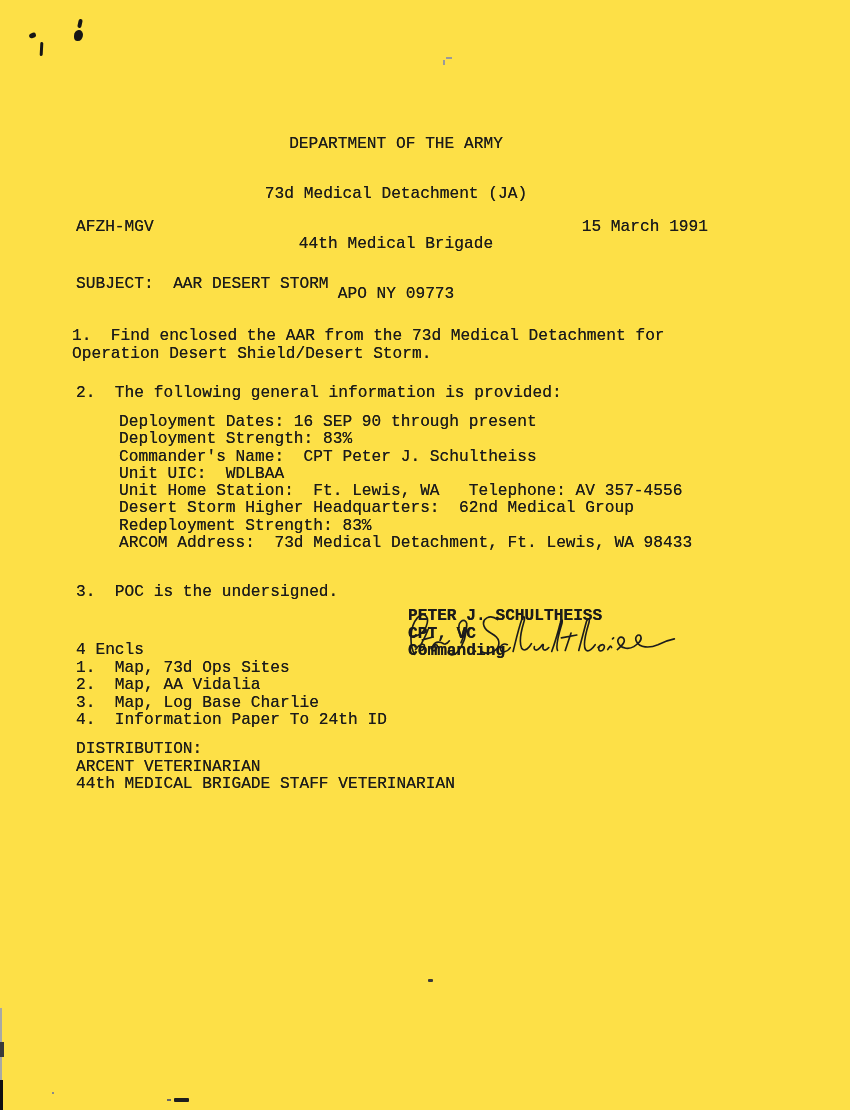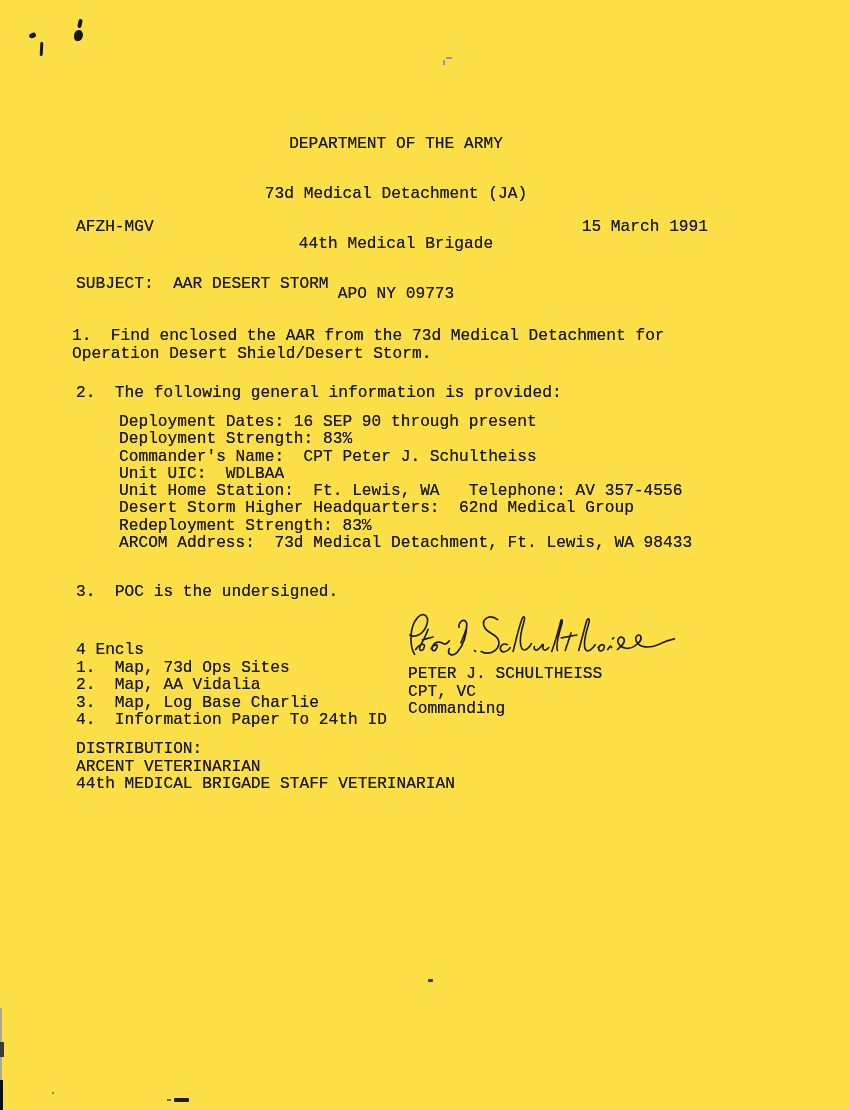--- a/index.html
+++ b/index.html
@@ -12,21 +12,21 @@
   .header{top:103px;left:76px;width:640px;text-align:center;line-height:16.6px;}
   .refrow{top:200px;left:76px;width:632px;display:flex;justify-content:space-between;margin-top:19px;}
   .memo{top:252px;left:76px;}
   .subject{top:276px;left:76px;}
   .p1{top:328px;left:72px;}
   .p2{top:385px;left:76px;}
   .info{top:414px;left:119px;line-height:17.3px;}
   .p3{top:564px;left:76px;margin-top:20px;}
   .sig-svg{position:absolute;top:608px;left:394px;width:300px;height:56px;}
   .encl{top:642px;left:76px;}
-  .sigblock{top:666px;left:408px;}
+  .sigblock{top:608px;left:408px;font-weight:bold;}
   .dist{top:741px;left:76px;}
   .mark{position:absolute;background:#161616;}
   .m1{left:78px;top:19px;width:4px;height:9px;border-radius:2px;transform:rotate(12deg);}
   .m2{left:29px;top:33px;width:7px;height:5px;border-radius:60% 40% 50% 50%;transform:rotate(-18deg);}
   .m3{left:74px;top:30px;width:9px;height:11px;border-radius:55% 45% 60% 40%;}
   .m4{left:40px;top:42px;width:3px;height:14px;border-radius:2px;transform:rotate(3deg);}
   .m5a{left:443px;top:60px;width:2px;height:5px;background:#9a9a9a;}
   .m5b{left:446px;top:57px;width:6px;height:2px;background:#9a9a9a;}
   .m6{left:428px;top:979px;width:5px;height:3px;background:#3a3a3a;border-radius:1px;}
   .m7{left:52px;top:1092px;width:2px;height:2px;background:#8a8a8a;}

